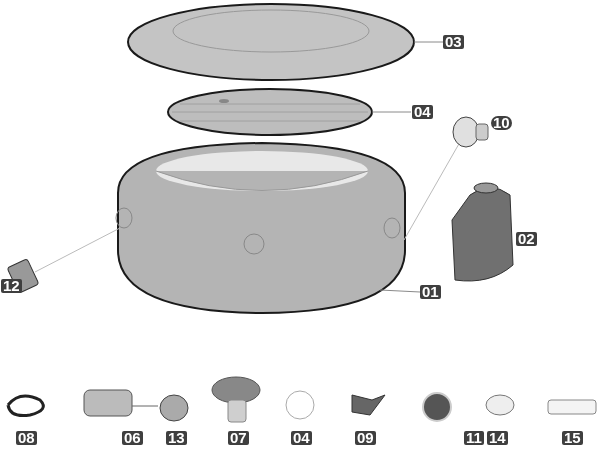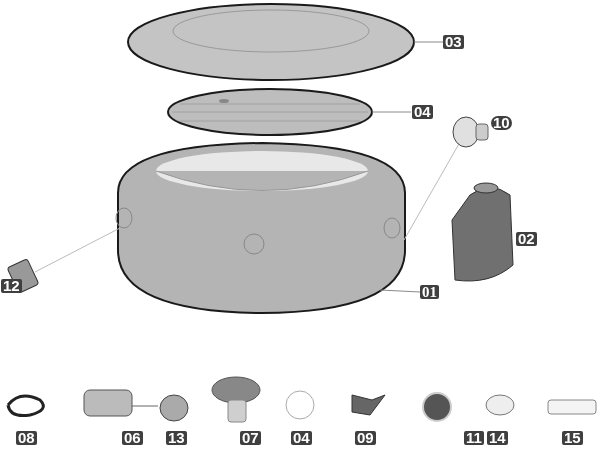--- a/index.html
+++ b/index.html
@@ -63,27 +63,27 @@
     <ellipse cx="236" cy="390" rx="24" ry="13" fill="#888" stroke="#555"></ellipse>
     <rect x="228" y="400" width="18" height="22" rx="3" fill="#cfcfcf" stroke="#888"></rect>
     <ellipse cx="300" cy="405" rx="14" ry="14" fill="none" stroke="#aaa"></ellipse>
     <path d="M352 395 L372 400 L385 395 L370 415 L352 412 Z" fill="#666" stroke="#333"></path>
     <circle cx="437" cy="407" r="14" fill="#555" stroke="#ccc" stroke-width="2"></circle>
     <ellipse cx="500" cy="405" rx="14" ry="10" fill="#eee" stroke="#777"></ellipse>
     <rect x="548" y="400" width="48" height="14" rx="3" fill="#f4f4f4" stroke="#888"></rect>
   </g>
 </svg>
 
-<div class="badge" style="left:420px;top:285px;font-family:Liberation Serif, serif;">01</div>
+<div class="badge" style="left:420px;top:285px;">01</div>
 <div class="badge" style="left:516px;top:232px;">02</div>
 <div class="badge" style="left:443px;top:35px;">03</div>
 <div class="badge" style="left:412px;top:105px;">04</div>
 <div class="badge" style="left:16px;top:431px;">08</div>
 <div class="badge" style="left:98px;top:431px;margin-left:24px;">06</div>
-<div class="badge" style="left:240px;top:431px;">07</div>
+<div class="badge" style="left:228px;top:431px;">07</div>
 <div class="badge" style="left:291px;top:431px;">04</div>
 <div class="badge" style="left:355px;top:431px;">09</div>
 <div class="badge" style="left:491px;top:116px;border-radius:7px;">10</div>
 <div class="badge" style="left:431px;top:431px;margin-left:33px;">11</div>
 <div class="badge" style="left:1px;top:279px;">12</div>
 <div class="badge" style="left:166px;top:431px;">13</div>
 <div class="badge" style="left:487px;top:431px;">14</div>
 <div class="badge" style="left:562px;top:431px;">15</div>
 
 </body></html>

